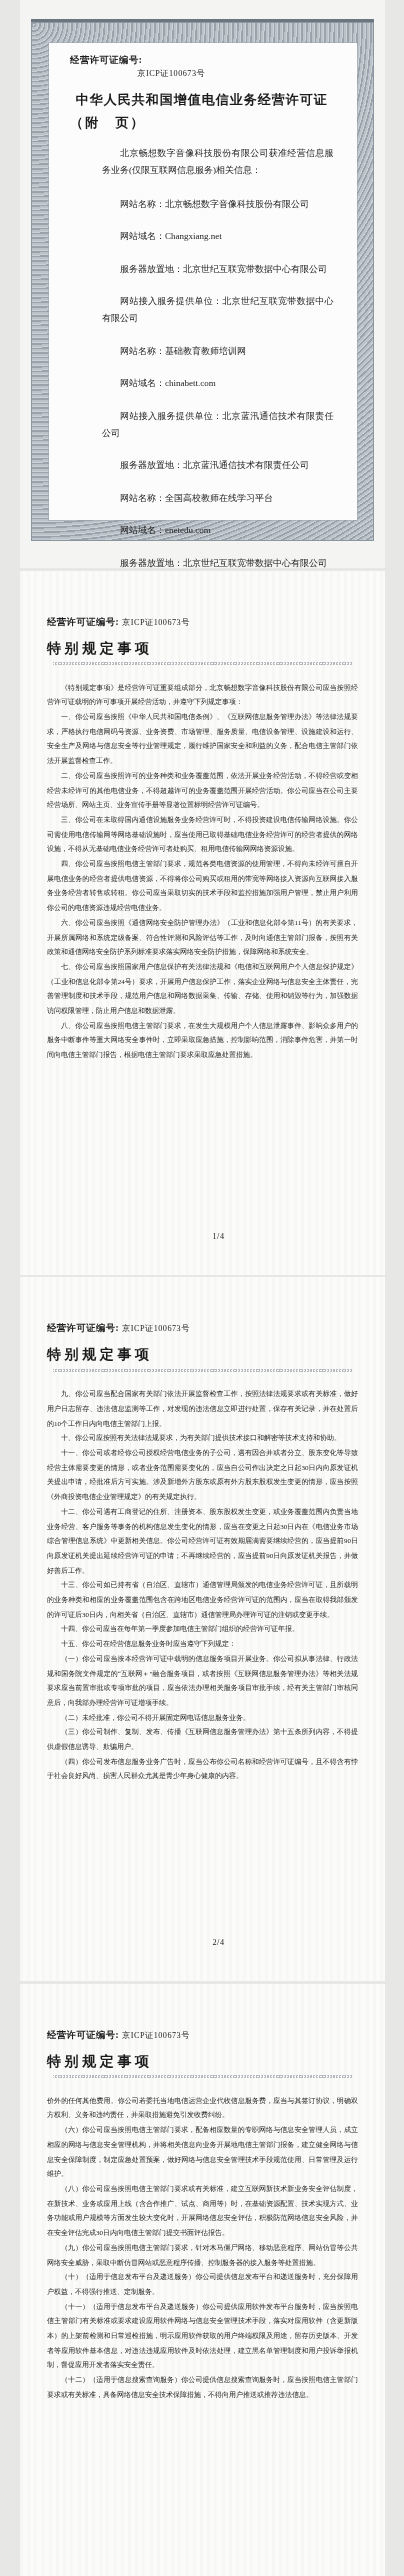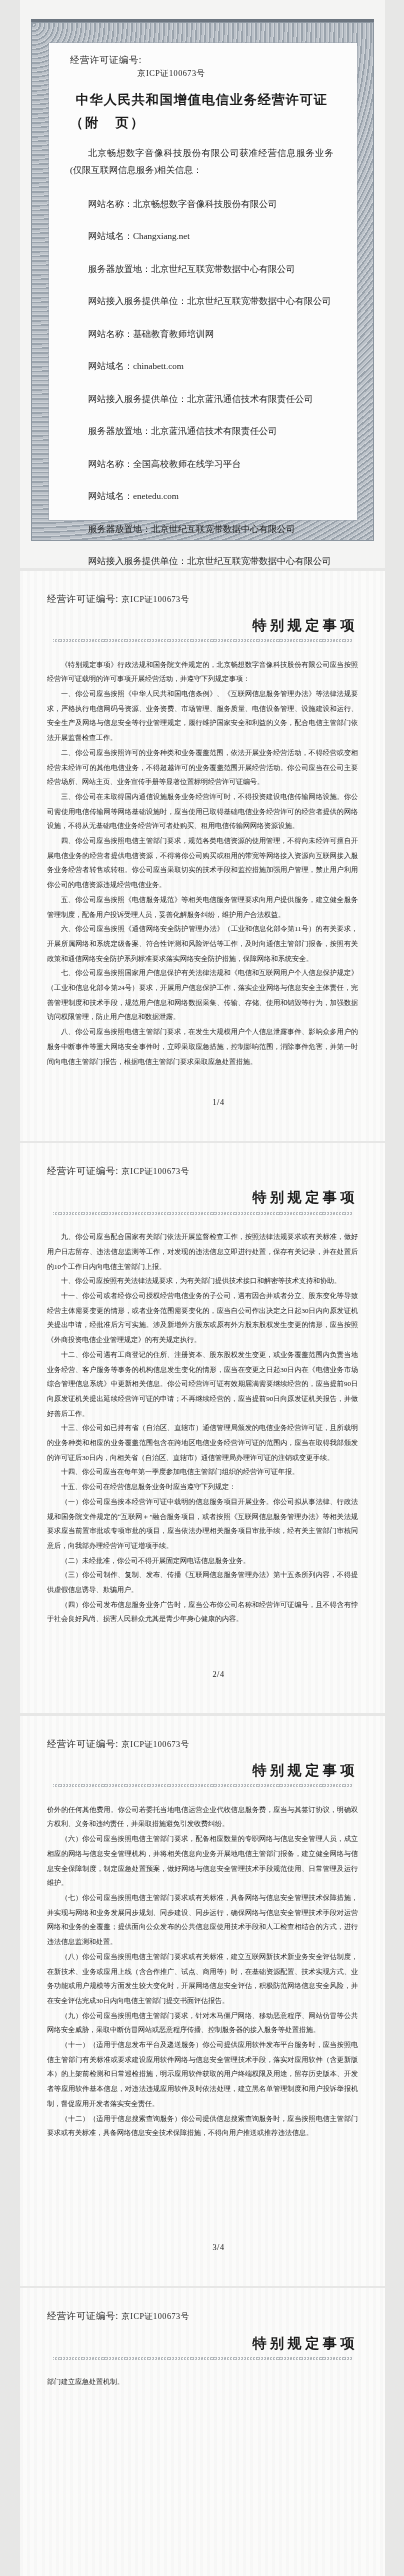--- a/index.html
+++ b/index.html
@@ -37,49 +37,49 @@
     padding:21.6px 17.5px 20.6px;
   }
   .frame-inner{
     background:#fcfcfc;
     height:100%;
     box-sizing:border-box;
     box-shadow:0 0 0 0.5px #99a2ab;
     padding:11.3px 23px 10.3px 21.6px;
   }
   .lic-line{font-size:9.3px;letter-spacing:0.5px;}
-  .lic-label{font-weight:normal;}
+  .lic-label{font-weight:bold;}
   .lic-num{font-size:8.2px;}
   .cert .lic-num{display:block;margin:1px 0 0 8.2em;}
   .cert-title{
     margin:11.3px 0 0;
     text-align:center;
     font-size:13px;
     font-weight:bold;
     letter-spacing:1px;
   }
   .cert-subtitle{
     margin:5.2px 0 0;
     text-align:left;
     font-size:13px;
     font-weight:bold;
     letter-spacing:2.1px;
   }
-  .cert-body{margin-top:13.4px;font-size:9px;line-height:17px;}
+  .cert-body{margin-top:13.4px;font-size:9px;line-height:17px;margin-left:32px;}
   .cert-body p{
     margin:0 0 15.5px;
     text-indent:2em;
     text-align:justify;
   }
   .cert-body p.intro{margin-bottom:16.5px;}
   
-  .sheet.provision{height:570px;padding:22px 27px 0;}
+  .sheet.provision{height:704px;padding:45px 27px 0;}
   .prov-title{
     margin:11.3px 0 4.1px;
-    text-align:right;
+    text-align:left;
     font-size:14px;
     font-weight:bold;
     letter-spacing:3.6px;
   }
   .zigzag{
     height:3.1px;
     width:96%;
     margin:0 auto;
     background:
       repeating-linear-gradient(115deg, #a7acb1 0 1px, rgba(0,0,0,0) 1px 2.6px),
@@ -140,26 +140,25 @@
 
 <section class="sheet provision">
   <div class="lic-line">
     <span class="lic-label">经营许可证编号:</span>
     <span class="lic-num">京ICP证100673号</span>
   </div>
   <h2 class="prov-title">特别规定事项</h2>
   <div class="zigzag"></div>
   <div class="prov-body">
 
-  <p>《特别规定事项》行政法规和国务院文件规定的，北京畅想数字音像科技股份有限公司应当按照经营许可证载明的许可事项开展经营活动，并遵守下列规定事项：</p>
+  <p>《特别规定事项》是经营许可证重要组成部分，北京畅想数字音像科技股份有限公司应当按照经营许可证载明的许可事项开展经营活动，并遵守下列规定事项：</p>
       <p>一、你公司应当按照《中华人民共和国电信条例》、《互联网信息服务管理办法》等法律法规要求，严格执行电信网码号资源、业务资费、市场管理、服务质量、电信设备管理、设施建设和运行、安全生产及网络与信息安全等行业管理规定，履行维护国家安全和利益的义务，配合电信主管部门依法开展监督检查工作。</p>
       <p>二、你公司应当按照许可的业务种类和业务覆盖范围，依法开展业务经营活动，不得经营或变相经营未经许可的其他电信业务，不得超越许可的业务覆盖范围开展经营活动。你公司应当在公司主要经营场所、网站主页、业务宣传手册等显著位置标明经营许可证编号。</p>
       <p>三、你公司在未取得国内通信设施服务业务经营许可时，不得投资建设电信传输网络设施。你公司需使用电信传输网等网络基础设施时，应当使用已取得基础电信业务经营许可的经营者提供的网络设施，不得从无基础电信业务经营许可者处购买、租用电信传输网网络资源设施。</p>
       <p>四、你公司应当按照电信主管部门要求，规范各类电信资源的使用管理，不得向未经许可擅自开展电信业务的经营者提供电信资源，不得将你公司购买或租用的带宽等网络接入资源向互联网接入服务业务经营者转售或转租。你公司应当采取切实的技术手段和监控措施加强用户管理，禁止用户利用你公司的电信资源违规经营电信业务。</p>
-      <p>五、你公司应当按照《电信服务规范》等相关电信服务管理要求向用户提供服务，建立健全服务管理制度，配备用户投诉受理人员，妥善化解服务纠纷，维护用户合法权益。</p>
       <p>六、你公司应当按照《通信网络安全防护管理办法》（工业和信息化部令第11号）的有关要求，开展所属网络和系统定级备案、符合性评测和风险评估等工作，及时向通信主管部门报备，按照有关政策和通信网络安全防护系列标准要求落实网络安全防护措施，保障网络和系统安全。</p>
       <p>七、你公司应当按照国家用户信息保护有关法律法规和《电信和互联网用户个人信息保护规定》（工业和信息化部令第24号）要求，开展用户信息保护工作，落实企业网络与信息安全主体责任，完善管理制度和技术手段，规范用户信息和网络数据采集、传输、存储、使用和销毁等行为，加强数据访问权限管理，防止用户信息和数据泄露。</p>
       <p>八、你公司应当按照电信主管部门要求，在发生大规模用户个人信息泄露事件、影响众多用户的服务中断事件等重大网络安全事件时，立即采取应急措施，控制影响范围，消除事件危害，并第一时间向电信主管部门报告，根据电信主管部门要求采取应急处置措施。</p>
     </div>
   <div class="page-num">1/4</div>
 </section>
 
 <section class="sheet provision">
   <div class="lic-line">
     <span class="lic-label">经营许可证编号:</span>
@@ -188,23 +187,23 @@
   <div class="lic-line">
     <span class="lic-label">经营许可证编号:</span>
     <span class="lic-num">京ICP证100673号</span>
   </div>
   <h2 class="prov-title">特别规定事项</h2>
   <div class="zigzag"></div>
   <div class="prov-body">
 
   <p class="cont">价外的任何其他费用。你公司若委托当地电信运营企业代收信息服务费，应当与其签订协议，明确双方权利、义务和违约责任，并采取措施避免引发收费纠纷。</p>
       <p>（六）你公司应当按照电信主管部门要求，配备相应数量的专职网络与信息安全管理人员，成立相应的网络与信息安全管理机构，并将相关信息向业务开展地电信主管部门报备，建立健全网络与信息安全保障制度，制定应急处置预案，做好网络与信息安全管理技术手段规范使用、日常管理及运行维护。</p>
-      <p>（七）你公司应当按照电信主管部门要求或有关标准，具备网络与信息安全管理技术保障措施，并实现与网络和业务发展同步规划、同步建设、同步运行，确保网络与信息安全管理技术手段对运营网络和业务的全覆盖；提供面向公众发布的公共信息应使用技术手段和人工检查相结合的方式，进行违法信息监测和处置。</p>
       <p>（八）你公司应当按照电信主管部门要求或有关标准，建立互联网新技术新业务安全评估制度，在新技术、业务或应用上线（含合作推广、试点、商用等）时，在基础资源配置、技术实现方式、业务功能或用户规模等方面发生较大变化时，开展网络信息安全评估，积极防范网络信息安全风险，并在安全评估完成30日内向电信主管部门提交书面评估报告。</p>
       <p>（九）你公司应当按照电信主管部门要求，针对木马僵尸网络、移动恶意程序、网站仿冒等公共网络安全威胁，采取中断仿冒网站或恶意程序传播、控制服务器的接入服务等处置措施。</p>
+      <p>（十）（适用于信息发布平台及递送服务）你公司提供信息发布平台和递送服务时，充分保障用户权益，不得强行推送、定制服务。</p>
       <p>（十一）（适用于信息发布平台及递送服务）你公司提供应用软件发布平台服务时，应当按照电信主管部门有关标准或要求建设应用软件网络与信息安全管理技术手段，落实对应用软件（含更新版本）的上架前检测和日常巡检措施，明示应用软件获取的用户终端权限及用途，留存历史版本、开发者等应用软件基本信息，对违法违规应用软件及时依法处理，建立黑名单管理制度和用户投诉举报机制，督促应用开发者落实安全责任。</p>
       <p>（十二）（适用于信息搜索查询服务）你公司提供信息搜索查询服务时，应当按照电信主管部门要求或有关标准，具备网络信息安全技术保障措施，不得向用户推送或推荐违法信息。</p>
     </div>
   <div class="page-num">3/4</div>
 </section>
 
 <section class="sheet provision">
   <div class="lic-line">
     <span class="lic-label">经营许可证编号:</span>
     <span class="lic-num">京ICP证100673号</span>

